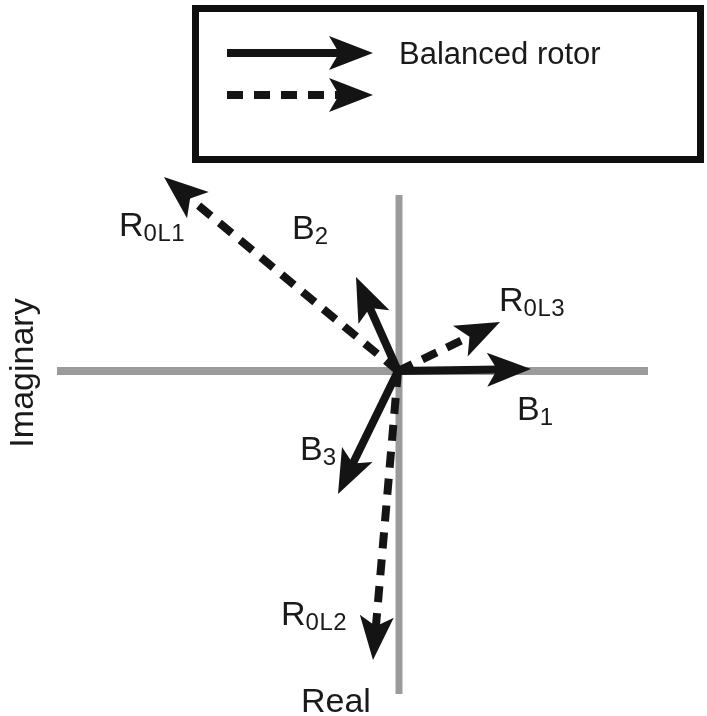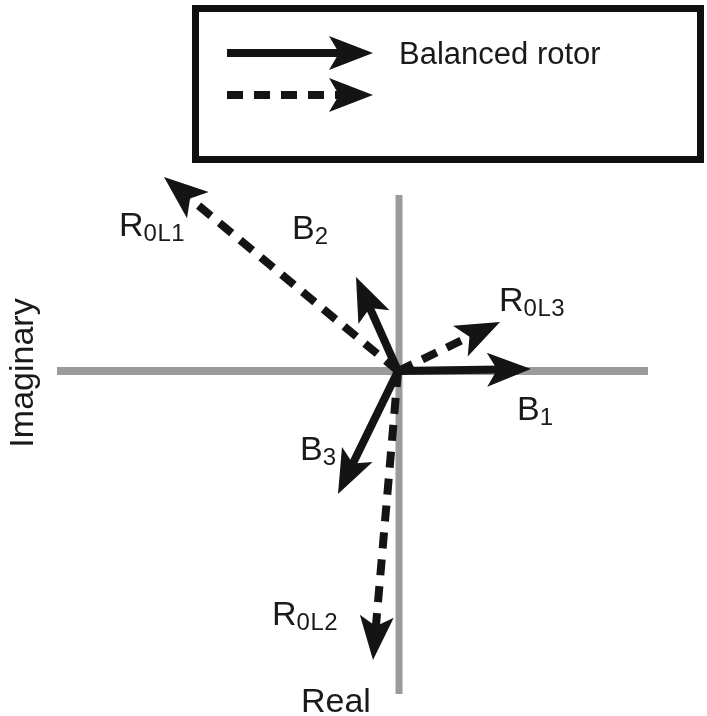--- a/index.html
+++ b/index.html
@@ -97,21 +97,21 @@
       <polygon points="373,660 359.8553185058833,614.6985944101265 375.9198912209591,626.2460574857133 393.7288145355688,617.6288276306874" fill="#141414"></polygon>
       <line x1="398" y1="371" x2="471.44411967013605" y2="335.7180209427778" stroke="#141414" stroke-width="8" stroke-dasharray="16 11"></line>
       <polygon points="500,322 467.7003668406947,356.37635375915113 469.4610724250066,336.67066128602625 452.97774335412765,325.7292599707871" fill="#141414"></polygon>
     </svg>
 
   <div id="labels-layer">
       <div class="vec-label" style="left: 517px; top: 391px; text-align: center;"><span>B</span><span class="sub">1</span></div>
       <div class="vec-label" style="left: 292px; top: 210px;"><span>B</span><span class="sub">2</span></div>
       <div class="vec-label" style="left: 276px; top: 431px; margin-left: 24px;"><span>B</span><span class="sub">3</span></div>
       <div class="vec-label" style="left: 103px; top: 207px; margin-left: 16px;"><span>R</span><span class="sub">0L1</span></div>
-      <div class="vec-label" style="left: 272px; top: 596px;"><span>R</span><span class="sub">0L2</span></div>
+      <div class="vec-label" style="left: 281px; top: 596px;"><span>R</span><span class="sub">0L2</span></div>
       <div class="vec-label" style="left: 499px; top: 282px;"><span>R</span><span class="sub">0L3</span></div>
     </div>
 
   <div class="legend">
     <div class="legend-row">
       <svg class="legend-arrow" width="146" height="38">
           <line x1="0" y1="19" x2="112" y2="19" stroke="#141414" stroke-width="8"></line>
           <polygon points="146,19 102,2 112,19 102,36" fill="#141414"></polygon>
         </svg>
       <span class="legend-label">Balanced rotor</span>

